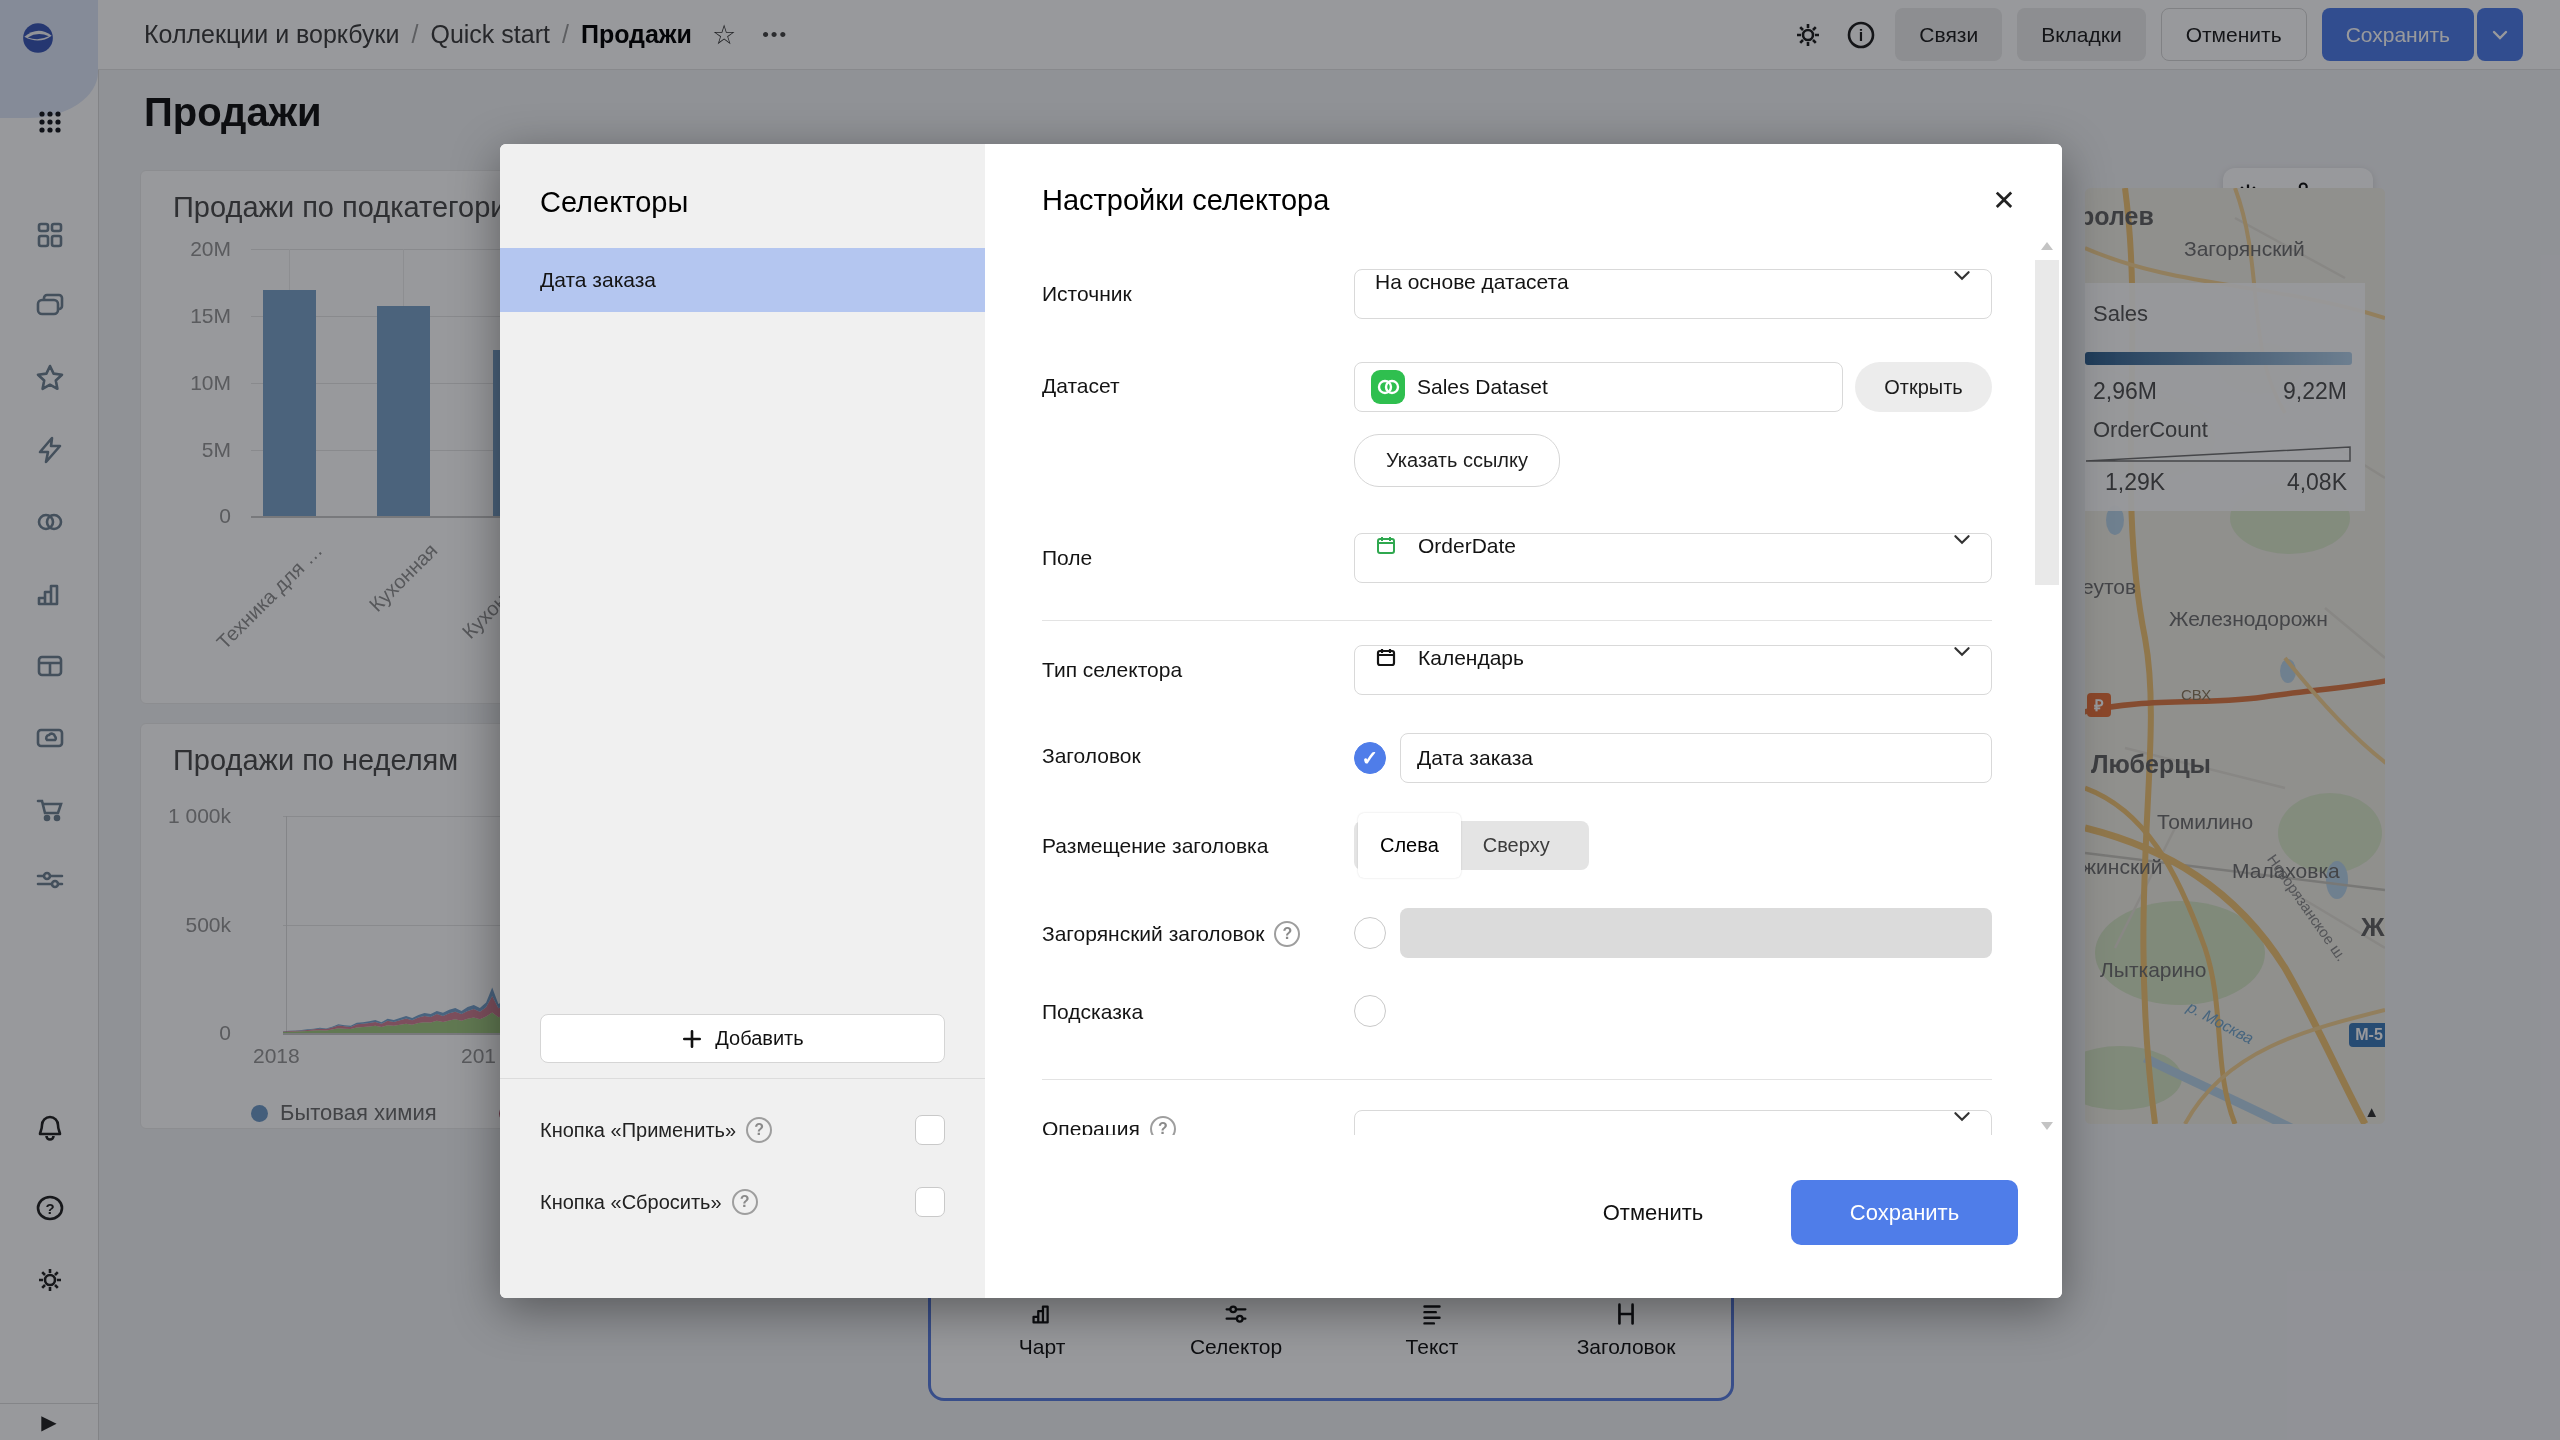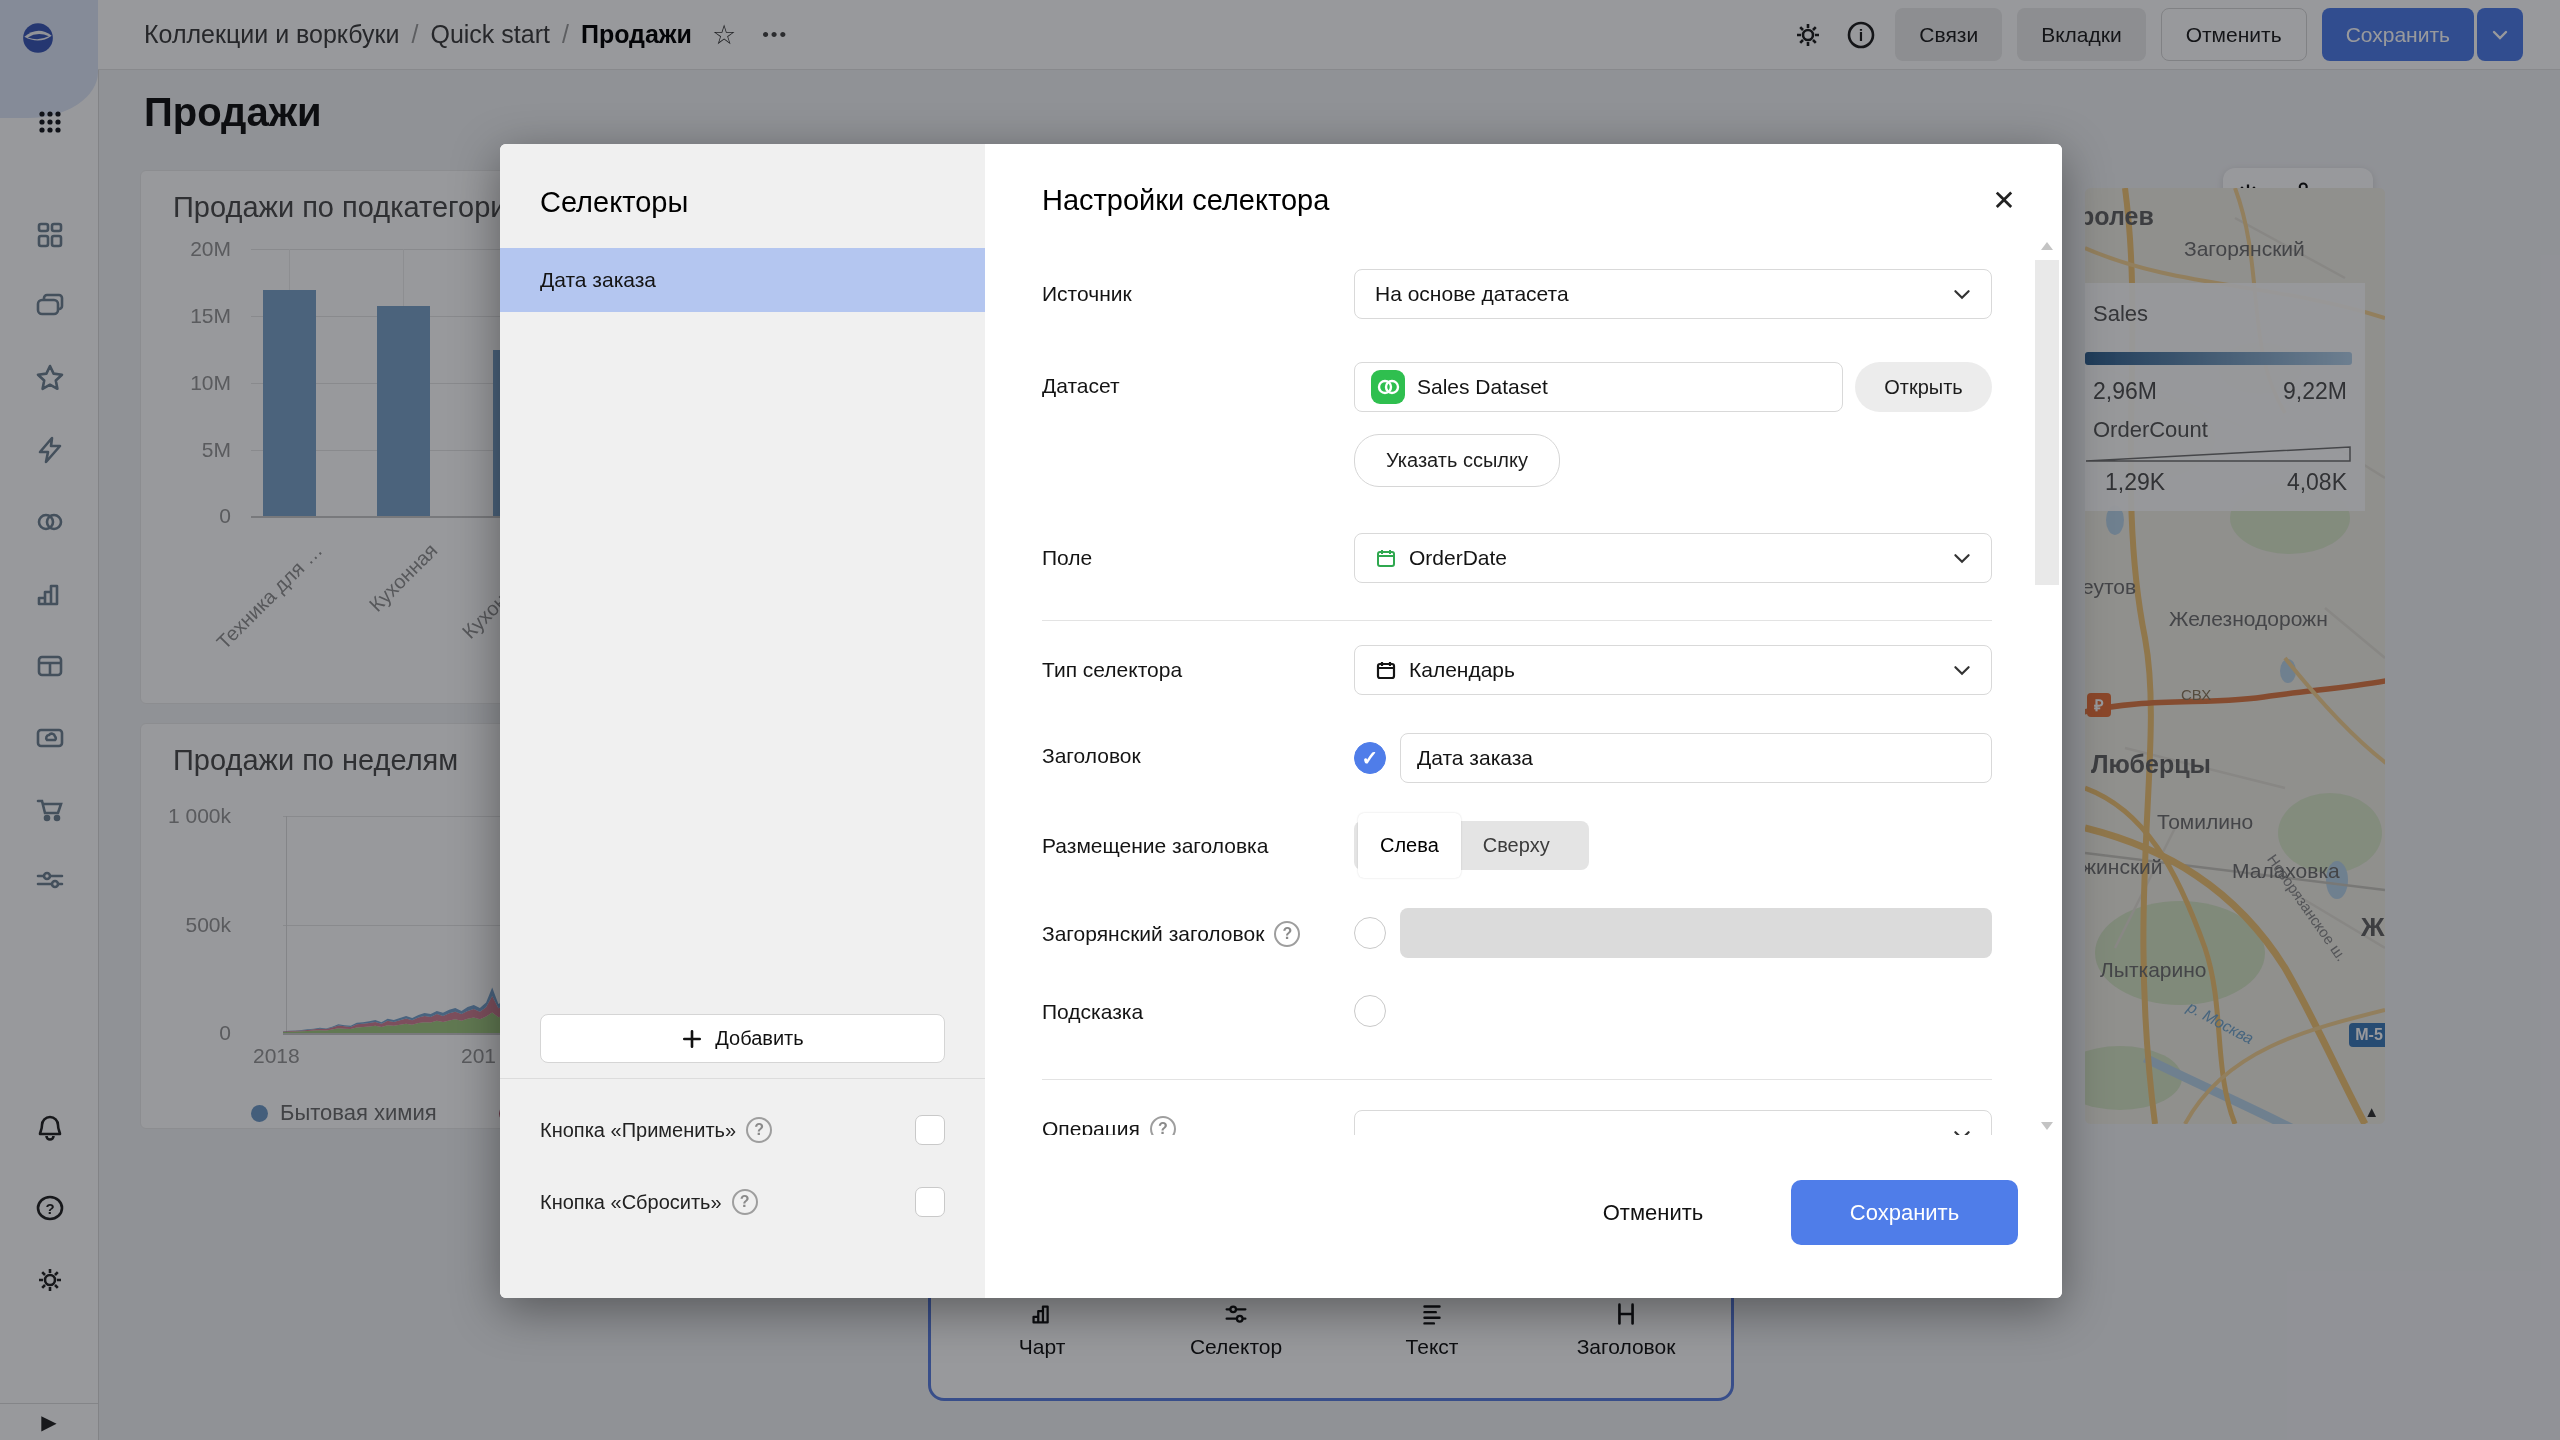--- a/index.html
+++ b/index.html
@@ -98,21 +98,21 @@
          justify-content:center;font-size:20px;font-weight:bold;}
   
   #modal-right{position:absolute;left:485px;top:0;width:1077px;height:1154px;background:#fff;}
   #scroll-area{position:absolute;left:0;top:0;width:1047px;height:991px;overflow:hidden;}
   #mr-title{position:absolute;left:57px;top:40px;font-size:29px;font-weight:500;color:#000;}
   #mr-close{position:absolute;right:40px;top:38px;font-size:28px;color:#222;width:36px;height:36px;
             display:flex;align-items:center;justify-content:center;}
   .form-label{position:absolute;left:57px;font-size:21px;color:#141414;display:flex;align-items:center;gap:10px;}
   .control{position:absolute;left:369px;box-sizing:border-box;border-radius:25px;}
   .select{width:638px;height:50px;background:#fff;border:1px solid #d9d9d9;border-radius:8px;
-          display:flex;align-items:center;padding:0 20px;font-size:21px;color:#141414;gap:12px;}
+          display:flex;padding:0 20px;font-size:21px;color:#141414;gap:21px;}
   .select .chev{margin-left:auto;}
   .input{height:50px;background:#fff;border:1px solid #d9d9d9;border-radius:8px;display:flex;
          align-items:center;padding:0 16px;font-size:21px;color:#141414;gap:12px;}
   .input.disabled{background:#dbdbdb;border:none;}
   .mr-divider{position:absolute;left:57px;width:950px;height:1px;background:#e3e3e3;}
   .seg{width:235px;height:49px;background:#e4e4e4;border-radius:8px;display:flex;align-items:center;
        padding:4px;box-sizing:border-box;}
   .seg .seg-opt{height:41px;display:flex;align-items:center;justify-content:center;font-size:20px;
        color:#3c3c3c;padding:12px 22px;border-radius:6px;}
   .seg .seg-opt.active{background:#fff;color:#000;box-shadow:0 0 2px rgba(0,0,0,.15);}

